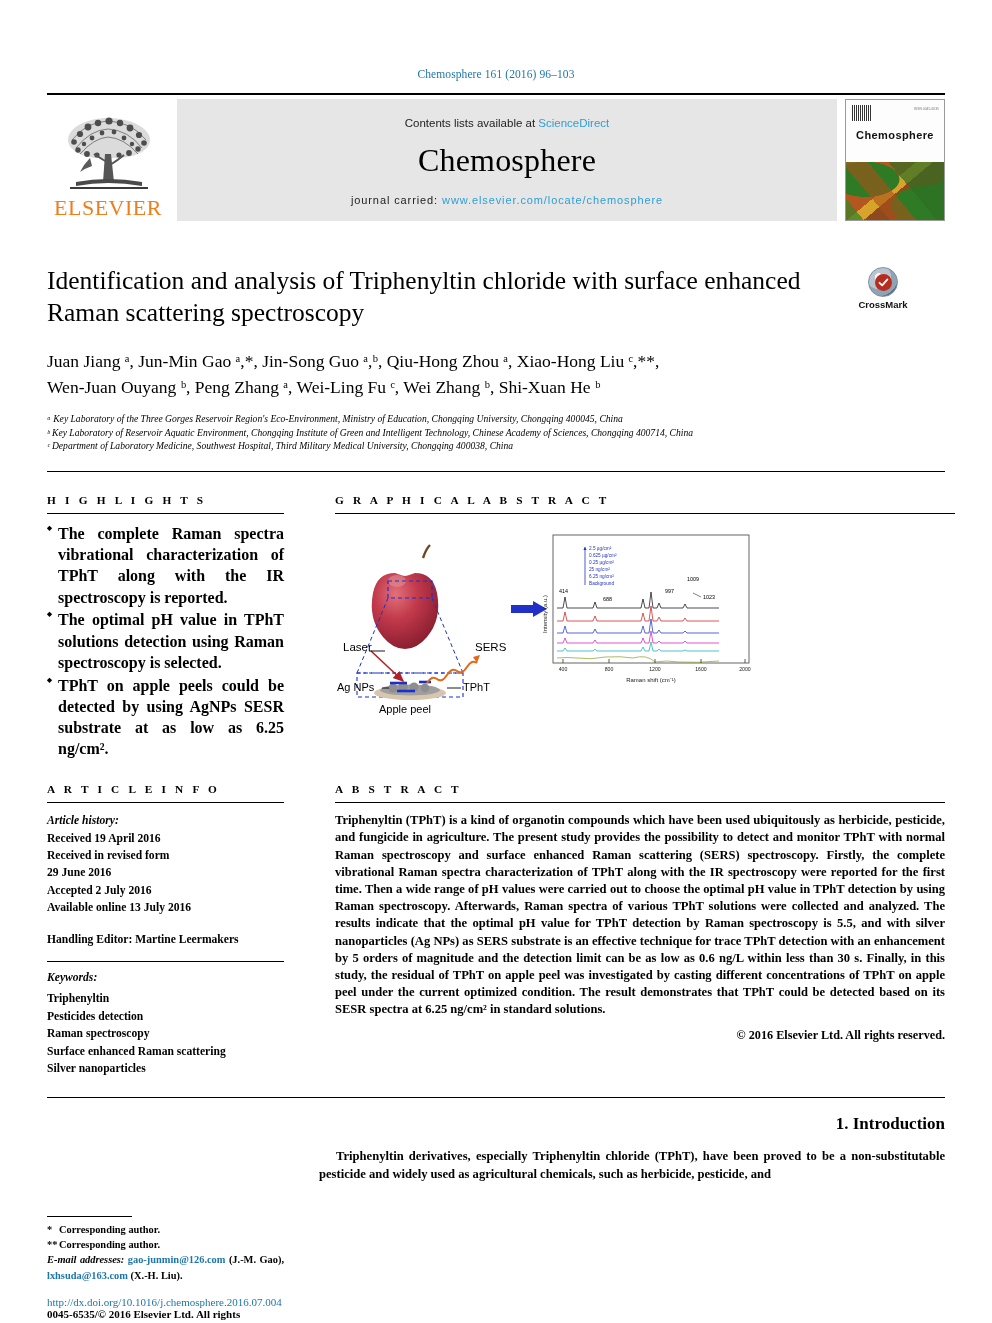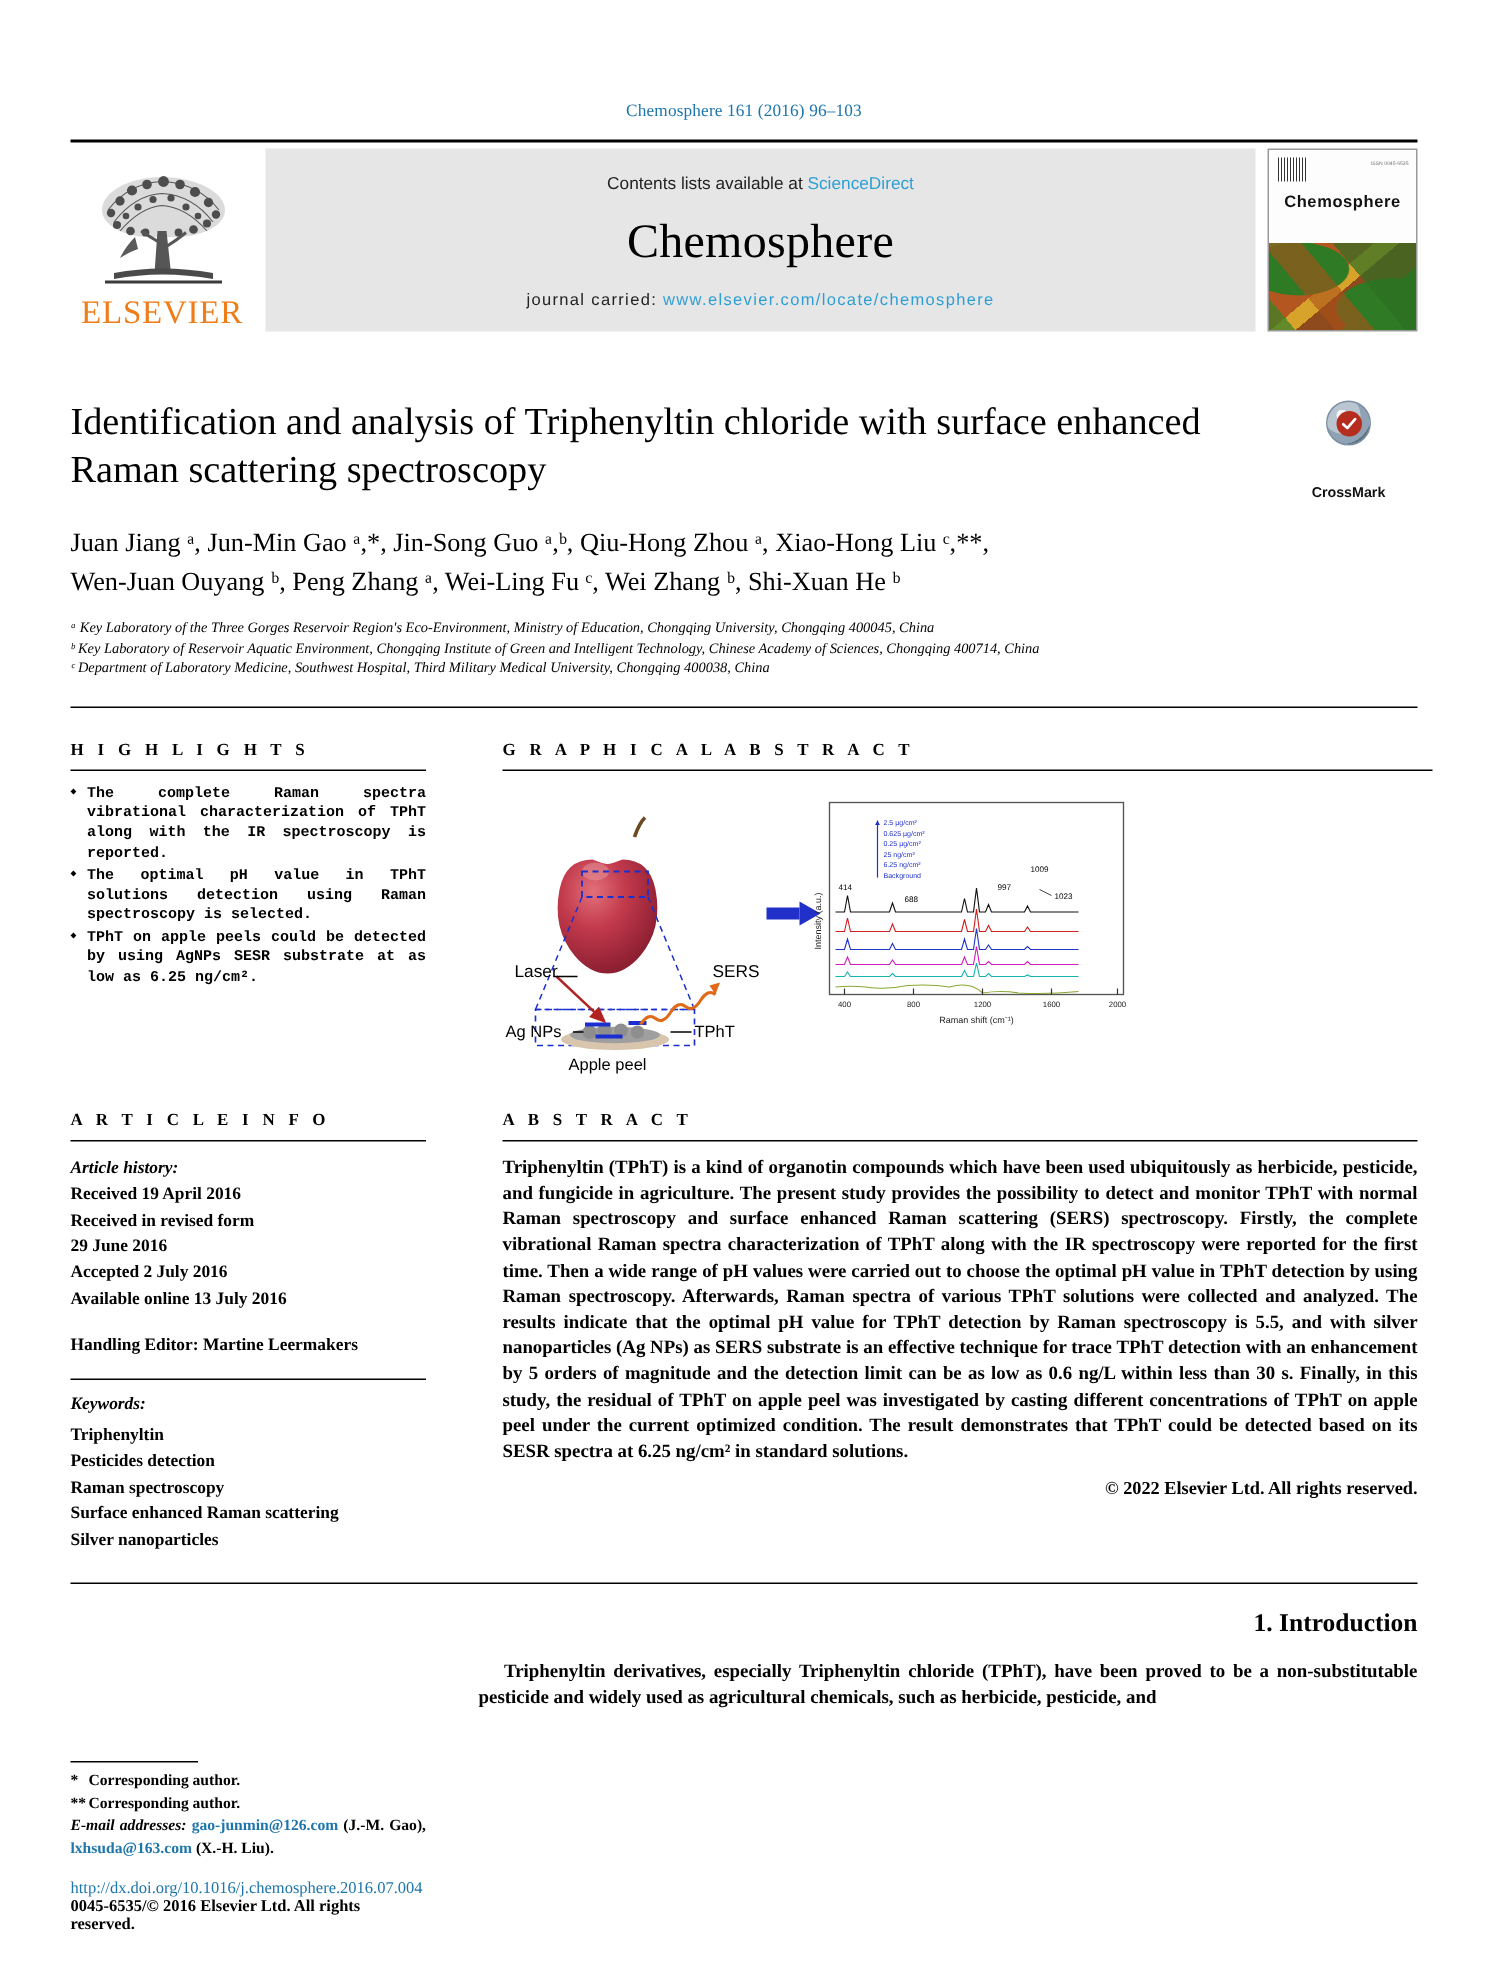--- a/index.html
+++ b/index.html
@@ -132,22 +132,22 @@
   .title-block { margin: 44px 47px 0 47px; position: relative; }
   .paper-title {
     font-family: "Liberation Serif", serif;
     font-size: 25.5px;
     line-height: 1.26;
     font-weight: normal;
     margin: 0;
     width: 760px;
   }
   .crossmark {
-    position: absolute; right: 0; top: 2px;
-    width: 92px; display:flex; flex-direction:column; align-items:center;gap:24px;
+    position: absolute; right: 16px; top: 2px;
+    width: 92px; display:flex; flex-direction:column; align-items:center;
   }
   .crossmark-badge {
     width: 30px; height: 30px; border-radius: 50%;
     background: radial-gradient(circle at 35% 32%, #f2f4f6 0 14%, #b9c6d2 15% 46%, #8fa3b5 47% 72%, #5d7187 73% 100%);
     border: 1px solid #7d8fa0;
     display:flex; align-items:center; justify-content:center;
   }
   .crossmark-inner {
     width: 17px; height: 17px; border-radius:50%;
     background:#b62d1f;
@@ -197,26 +197,26 @@
     letter-spacing: 3.2px;
     margin-top: 22px;
     margin-bottom: 7px;
   }
   .sec-rule { border-top: 1.1px solid #000; margin-bottom: 9px; }
 
   .highlights { list-style: none; margin: 0; padding: 0; }
   .highlights li {
     position: relative;
     padding-left: 11px;
-    font-size: 10px;
+    font-size: 16px;
     line-height: 1.33;
     text-align: justify;
     margin-bottom: 1.5px;
     font-weight: bold;
-    font-family: Liberation Mono, monospace;
+    font-family: Liberation Serif, serif;
   }
   .highlights li:before {
     content: "\25C6";
     position: absolute; left: 0; top: 1px;
     font-size: 6.5px;
   }
 
   .ga-figure {
     margin-top: 2px;
     height: 196px;
@@ -535,21 +535,21 @@
         <div class="info-line">Raman spectroscopy</div>
         <div class="info-line">Surface enhanced Raman scattering</div>
         <div class="info-line">Silver nanoparticles</div>
       </div>
     </div>
 
     <div class="col-right">
       <div class="sec-head">A B S T R A C T</div>
       <div class="sec-rule"></div>
       <div class="abstract-body">Triphenyltin (TPhT) is a kind of organotin compounds which have been used ubiquitously as herbicide, pesticide, and fungicide in agriculture. The present study provides the possibility to detect and monitor TPhT with normal Raman spectroscopy and surface enhanced Raman scattering (SERS) spectroscopy. Firstly, the complete vibrational Raman spectra characterization of TPhT along with the IR spectroscopy were reported for the first time. Then a wide range of pH values were carried out to choose the optimal pH value in TPhT detection by using Raman spectroscopy. Afterwards, Raman spectra of various TPhT solutions were collected and analyzed. The results indicate that the optimal pH value for TPhT detection by Raman spectroscopy is 5.5, and with silver nanoparticles (Ag NPs) as SERS substrate is an effective technique for trace TPhT detection with an enhancement by 5 orders of magnitude and the detection limit can be as low as 0.6 ng/L within less than 30 s. Finally, in this study, the residual of TPhT on apple peel was investigated by casting different concentrations of TPhT on apple peel under the current optimized condition. The result demonstrates that TPhT could be detected based on its SESR spectra at 6.25 ng/cm² in standard solutions.</div>
-      <div class="abstract-copy">© 2022 Elsevier Ltd. All rights reserved.</div>
+      <div class="abstract-copy">© 2016 Elsevier Ltd. All rights reserved.</div>
     </div>
   </div>
 
   <div class="hr-bottom"></div>
 
   <div class="bottom-cols">
     <div class="foot-left">
       <div class="foot-rule"></div>
       <div class="foot-note">
         <span class="mark">*</span><span>Corresponding author.</span>

